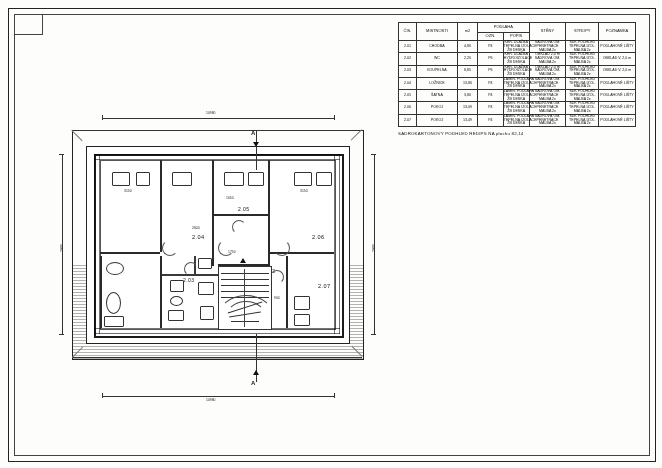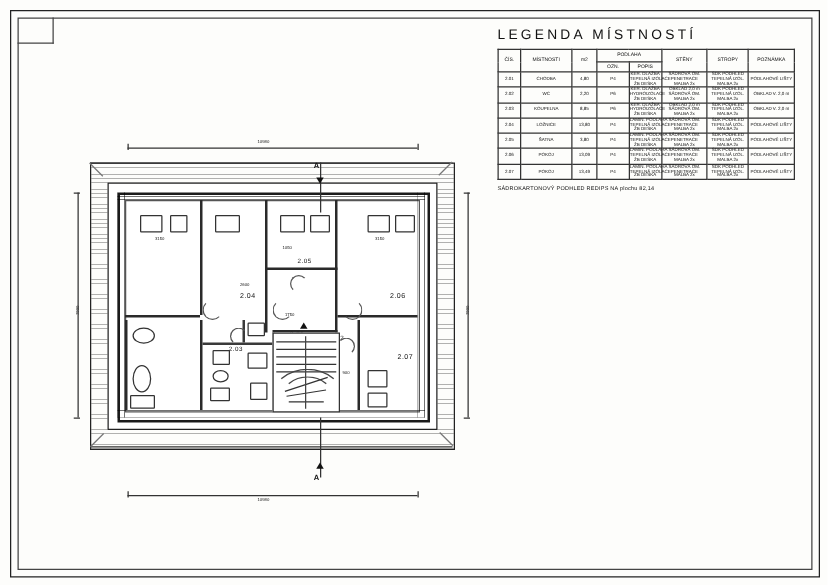--- a/index.html
+++ b/index.html
@@ -66,21 +66,20 @@
 </head>
 <body>
 
 <div id="sheet">
 
   <div class="frame-outer"></div>
   <div class="frame-inner"></div>
   <div class="tl-notch"></div>
 
   <div class="legend">
-    <div class="legend-title">LEGENDA MÍSTNOSTÍ</div>
     <table class="legend-table">
       <thead>
         <tr>
           <th rowspan="2" style="width:16px">ČÍS.</th>
           <th rowspan="2" class="room-name" style="width:38px">MÍSTNOSTI</th>
           <th rowspan="2" style="width:18px">m2</th>
           <th colspan="2" style="width:48px">PODLAHA</th>
           <th rowspan="2" style="width:34px">STĚNY</th>
           <th rowspan="2" style="width:30px">STROPY</th>
           <th rowspan="2" style="width:34px">POZNÁMKA</th>

